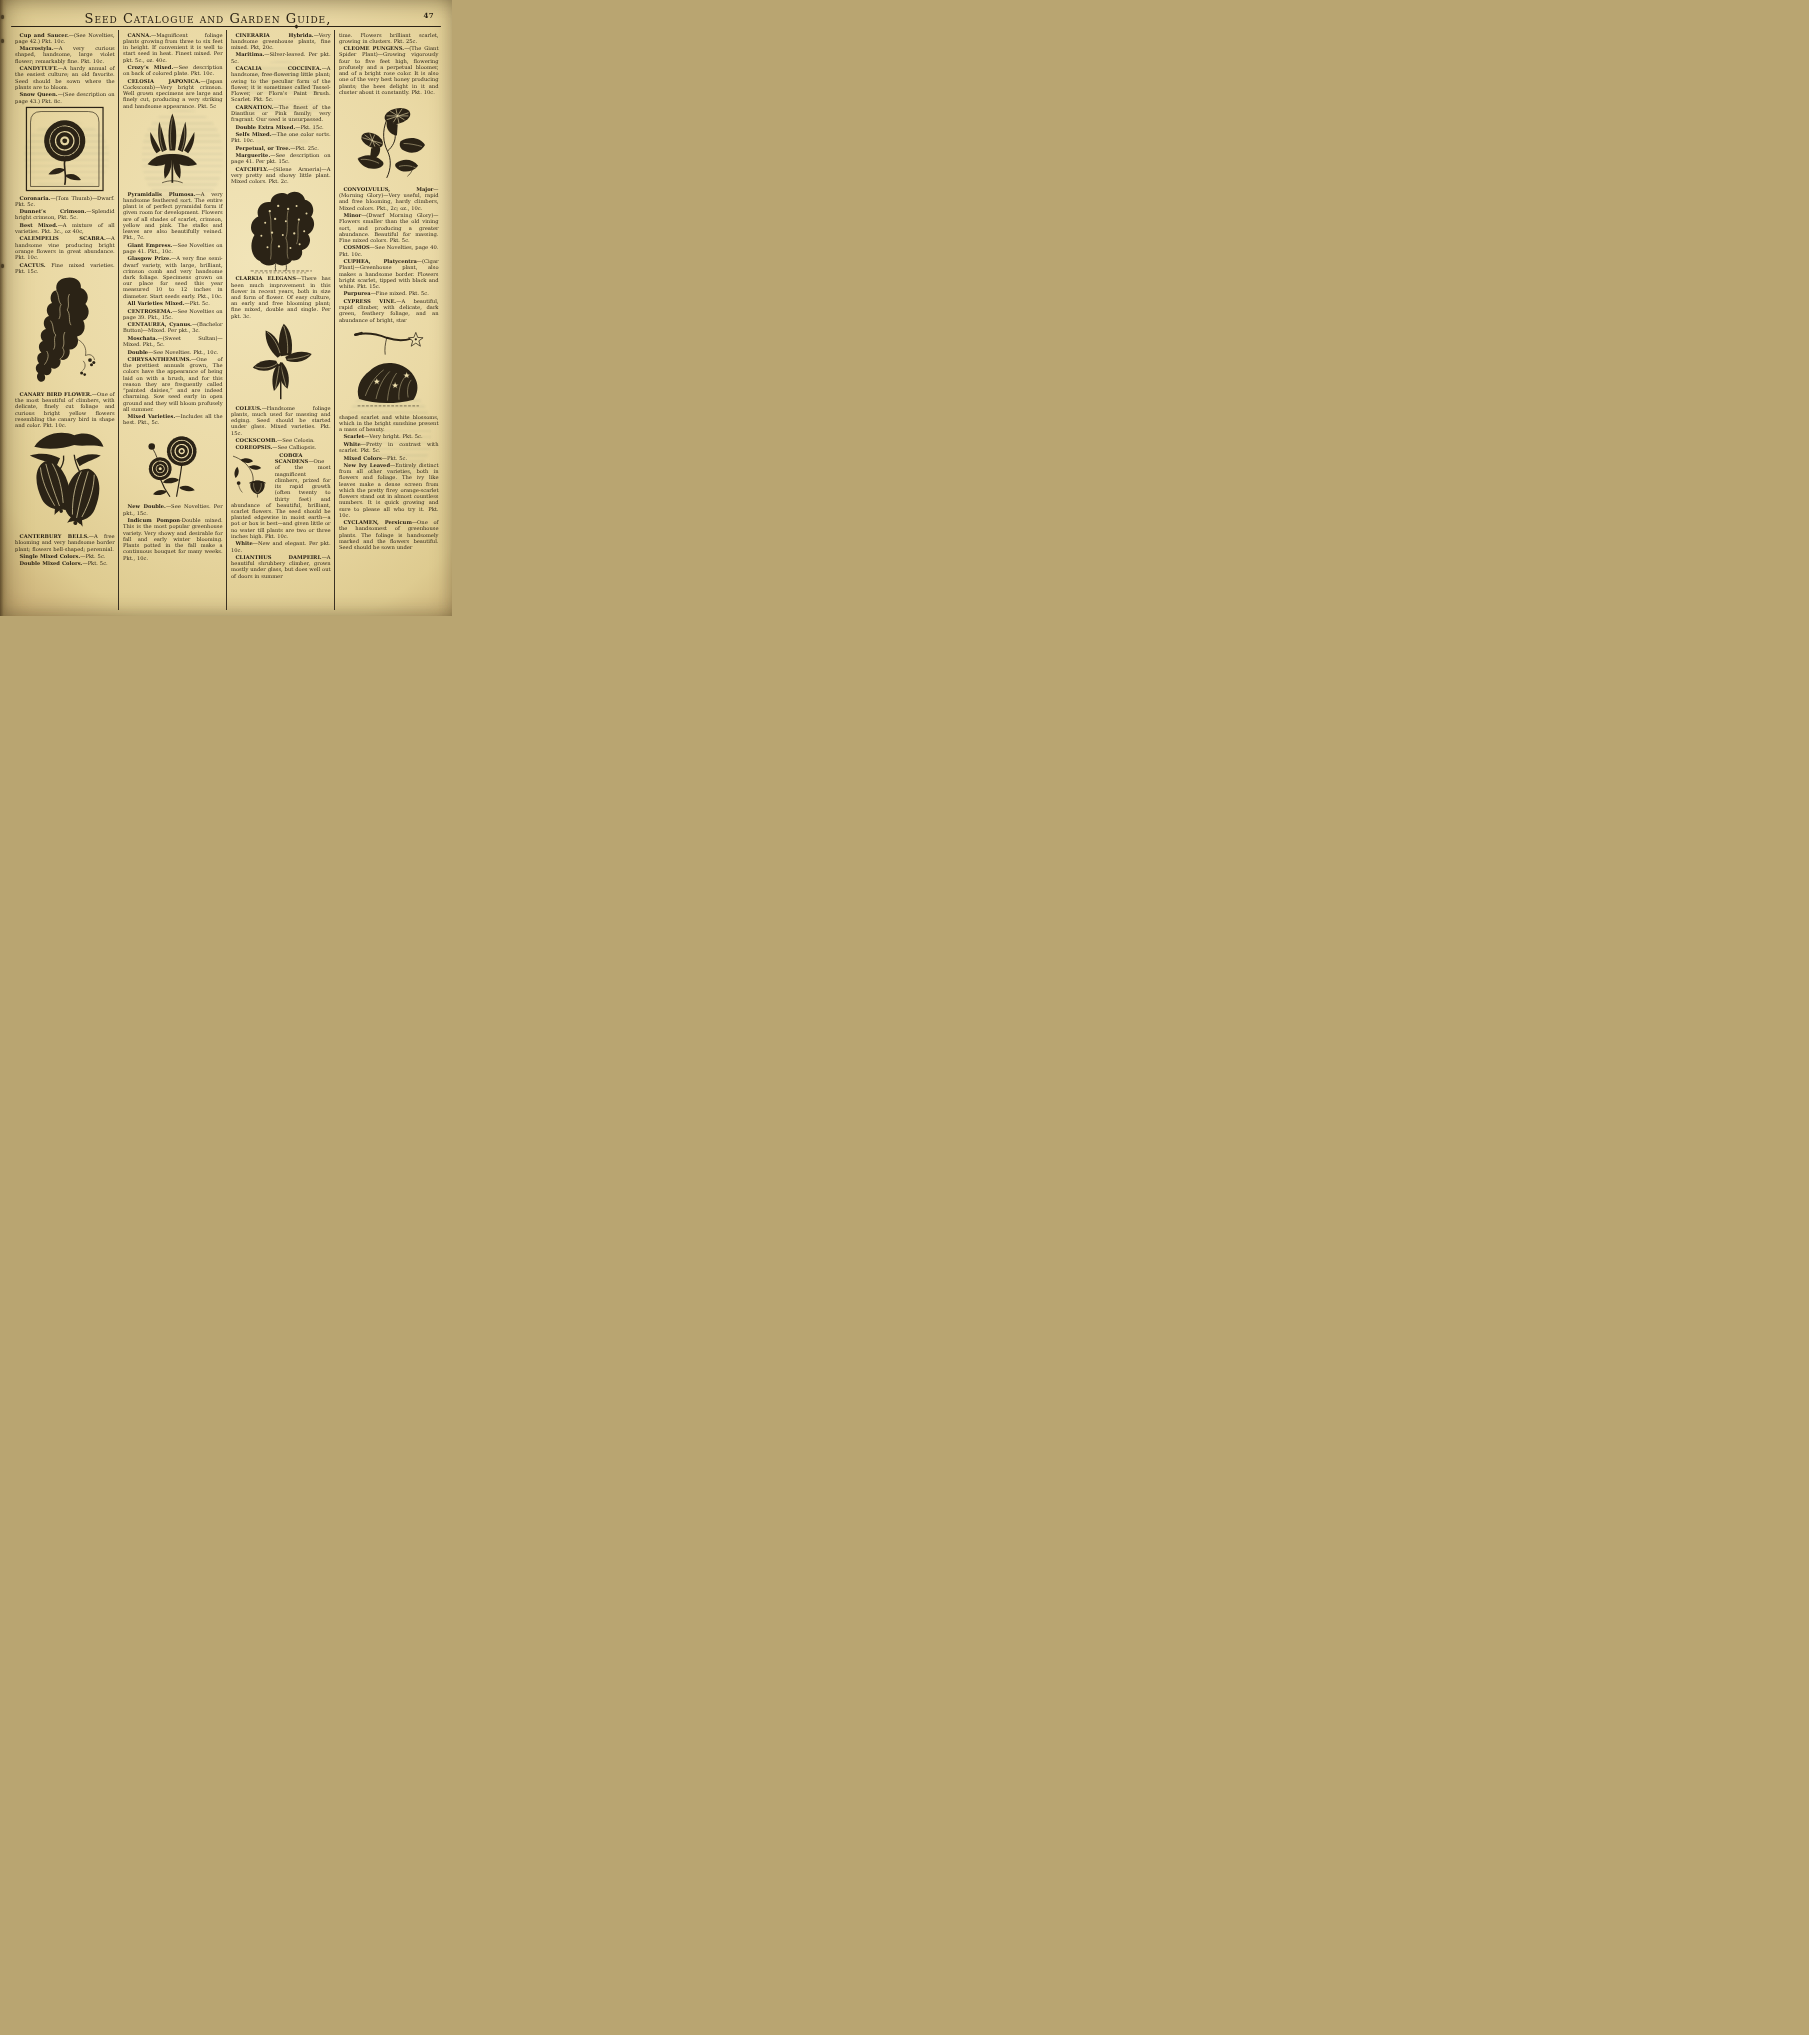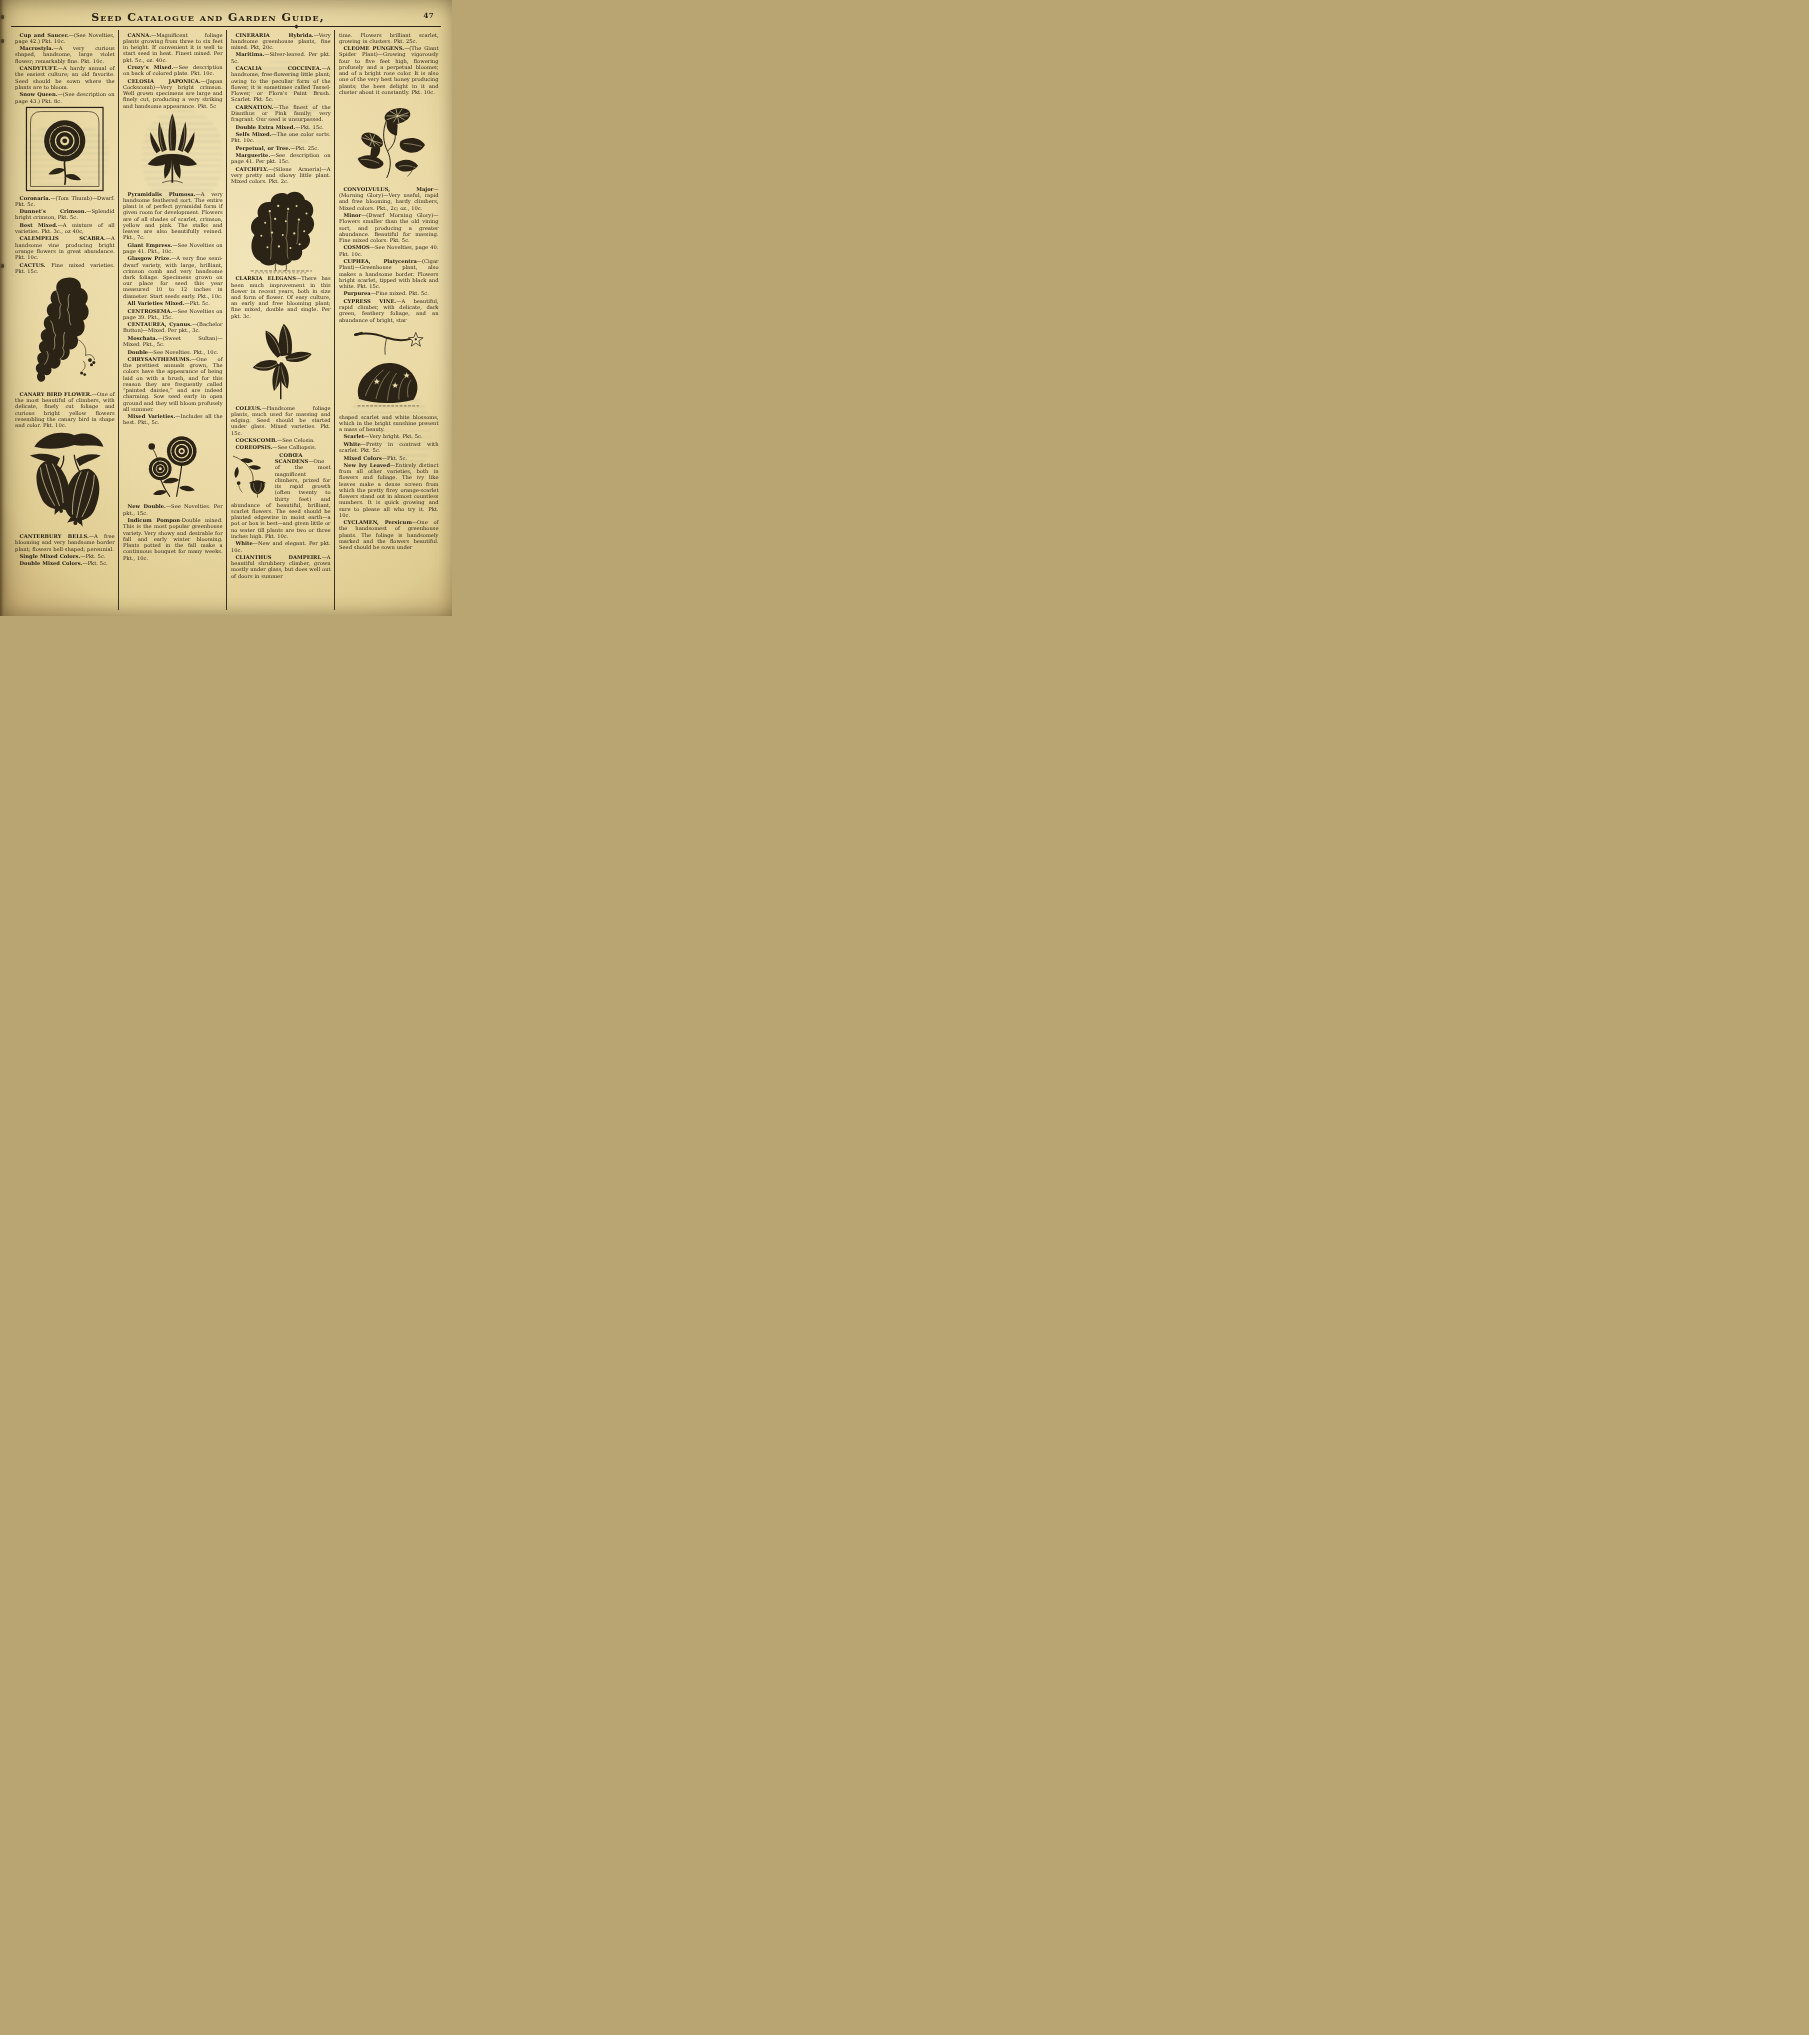--- a/index.html
+++ b/index.html
@@ -24,21 +24,21 @@
   }
   .binding{position:absolute;left:0;top:0;bottom:0;width:6.5px;
     background:linear-gradient(90deg,rgba(80,62,34,.75),rgba(140,118,70,.35) 55%,rgba(0,0,0,0));}
   .hole{position:absolute;width:2.8px;height:4.1px;border-radius:50%;background:#4a3d24;
     box-shadow:0 0 1.6px rgba(0,0,0,.5);left:1.2px;}
   .smudge{position:absolute;pointer-events:none;border-radius:45%;
     background:repeating-linear-gradient(to bottom, rgba(108,124,104,.085) 0 2.4px, rgba(0,0,0,0) 2.4px 6.1px);
     filter:blur(0.8px);}
   .header{position:absolute;top:10.6px;left:0;right:0;height:16.3px;color:#2b2316;}
   .title{position:absolute;left:46%;transform:translateX(-50%);
-    font-weight:bold;font-variant:small-caps;letter-spacing:1px;font-size:11px;white-space:nowrap;}
+    font-weight:normal;font-variant:small-caps;letter-spacing:1px;font-size:13px;white-space:nowrap;}
   .pageno{position:absolute;right:18px;top:0.4px;font-weight:bold;font-size:7px;letter-spacing:0.4px;}
   .rule{position:absolute;top:26px;left:11.4px;right:10.6px;height:1.2px;background:#2b2316;border-radius:0.8px;}
   .rule::after{content:"";position:absolute;left:66%;top:-1px;width:2.8px;height:2.8px;background:#2b2316;transform:rotate(45deg);}
   .columns{position:absolute;top:30px;left:11.4px;right:9.8px;bottom:5.7px;display:flex;}
   .col{flex:1 1 0;padding:1.6px 3.7px 0 3.7px;overflow:hidden;}
   .col + .col{border-left:0.7px solid #3a3122;}
   .entry{margin:0 0 1.2px 0;font-size:5.2px;line-height:1.2;color:#2b2316;
     text-align:justify;text-indent:4.5px;word-spacing:0.2px;}
   .entry.cont{text-indent:0;}
   .lead{font-weight:bold;}

